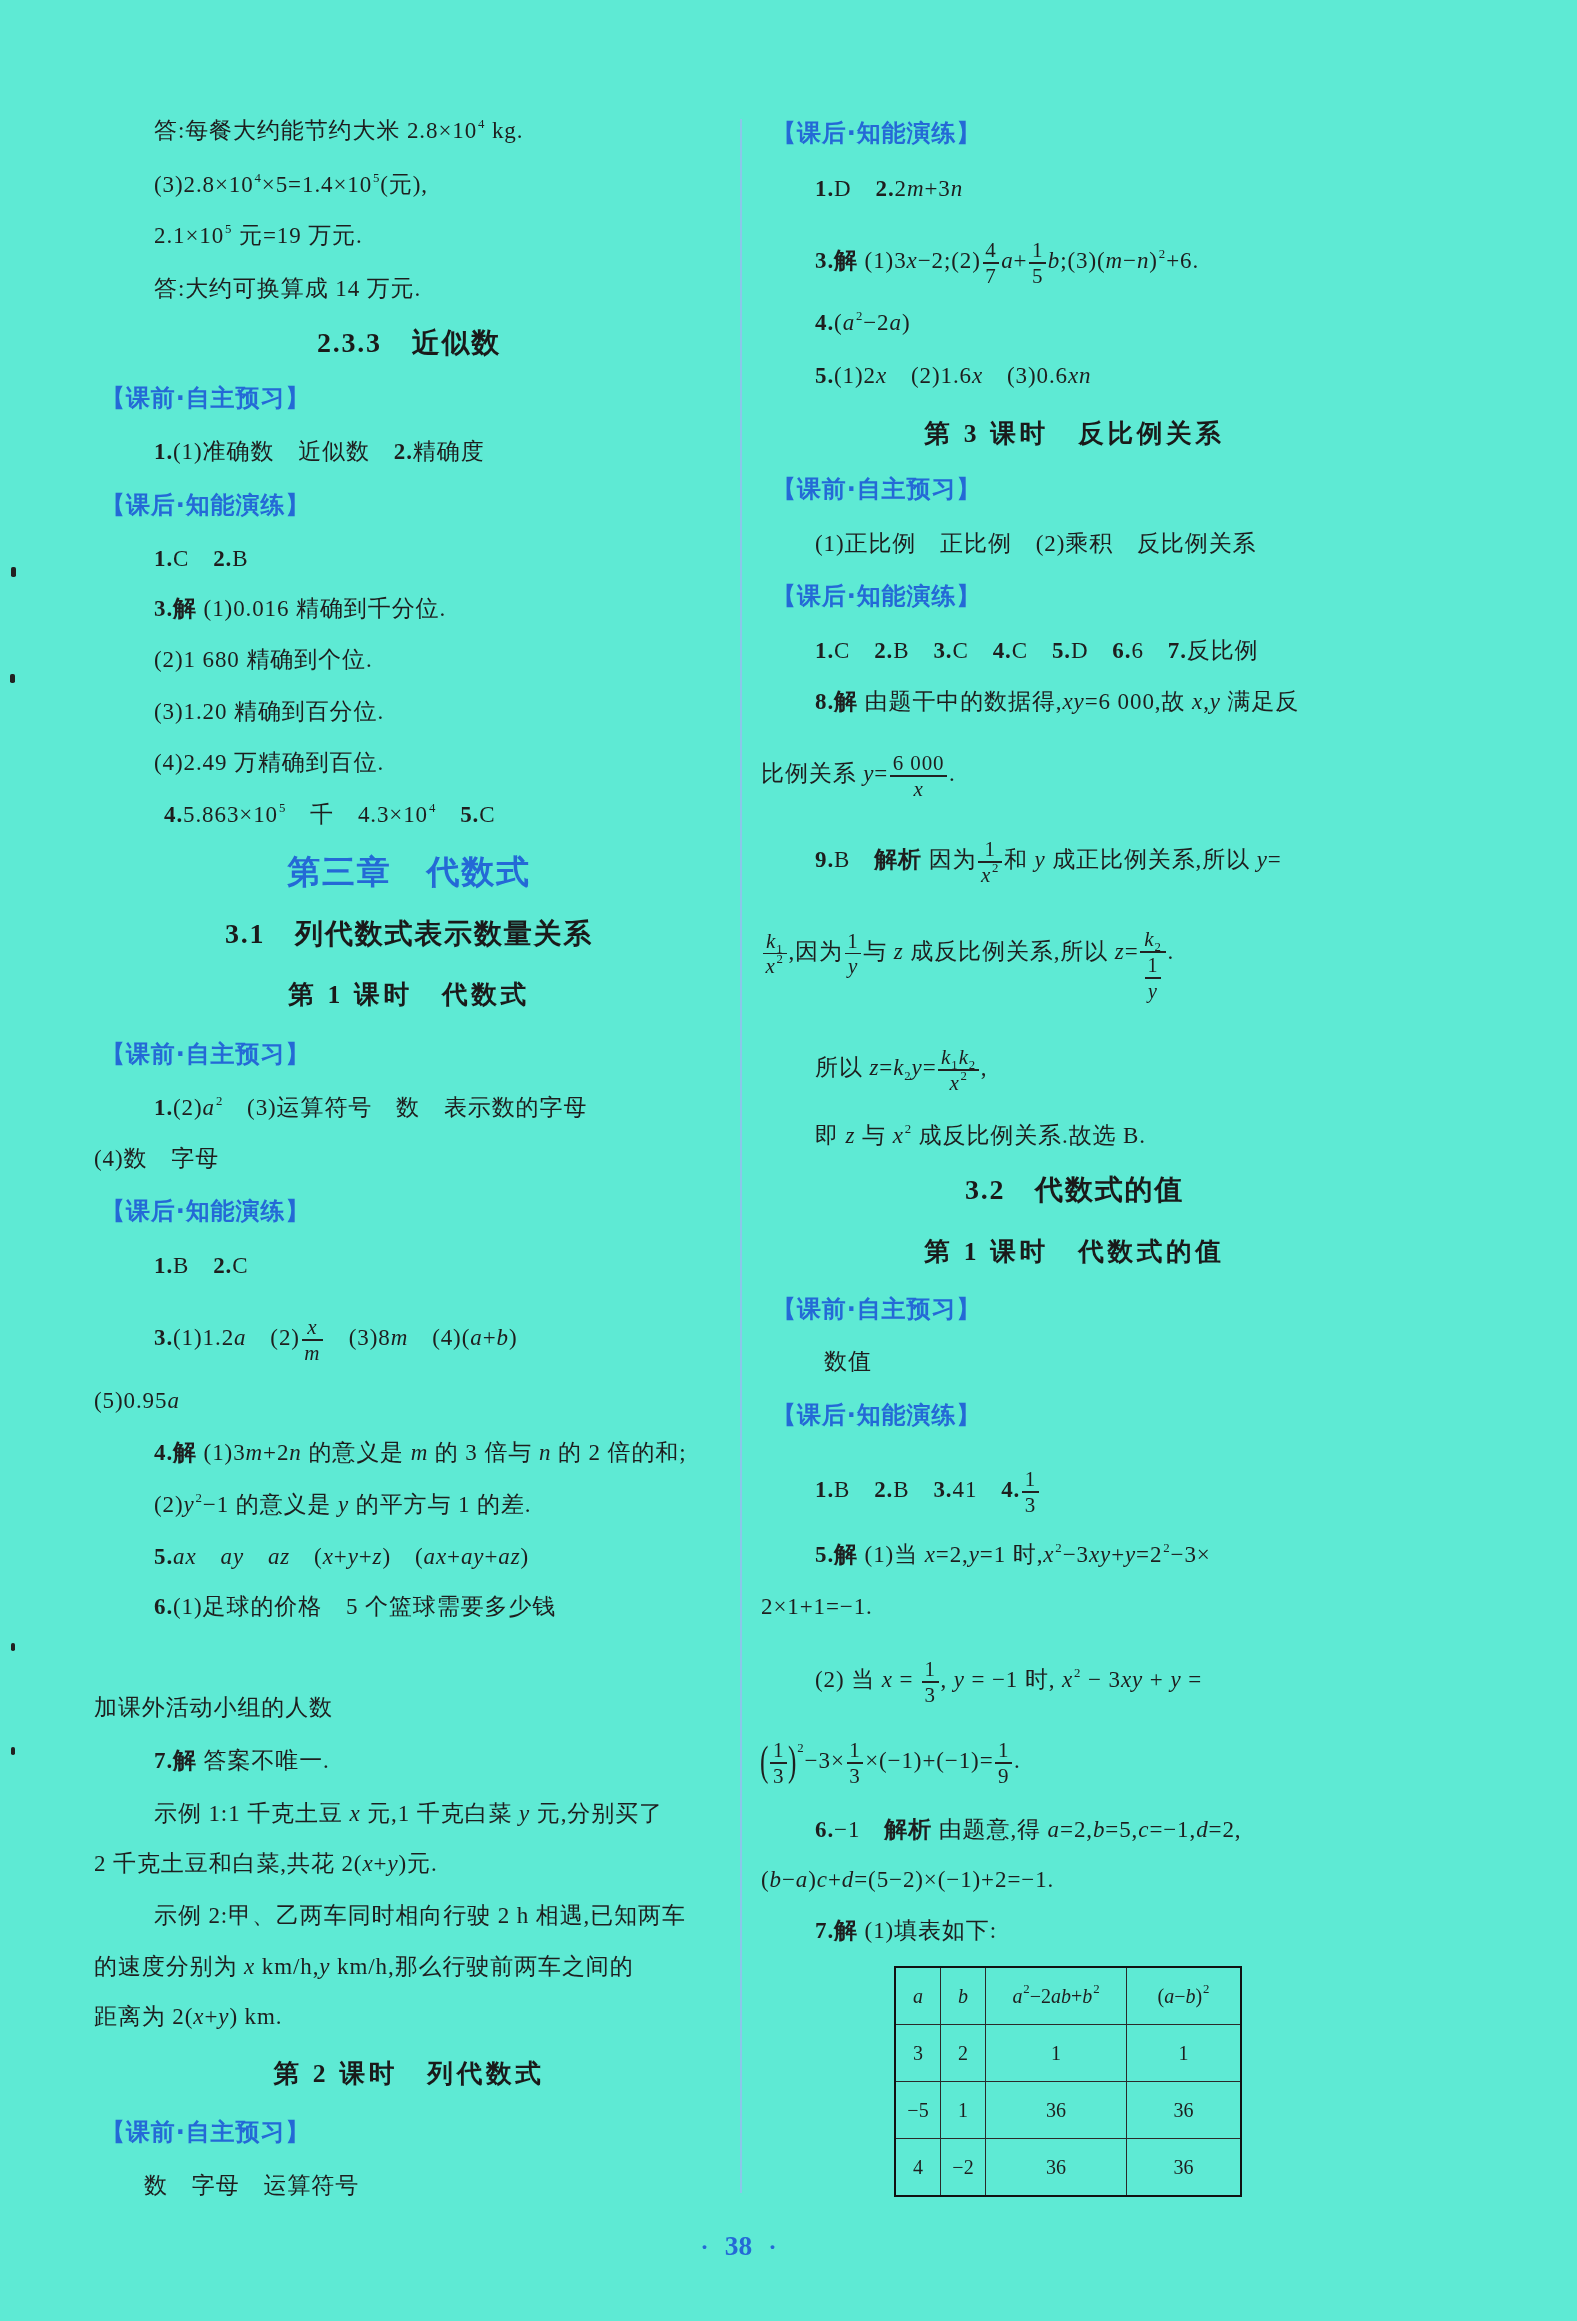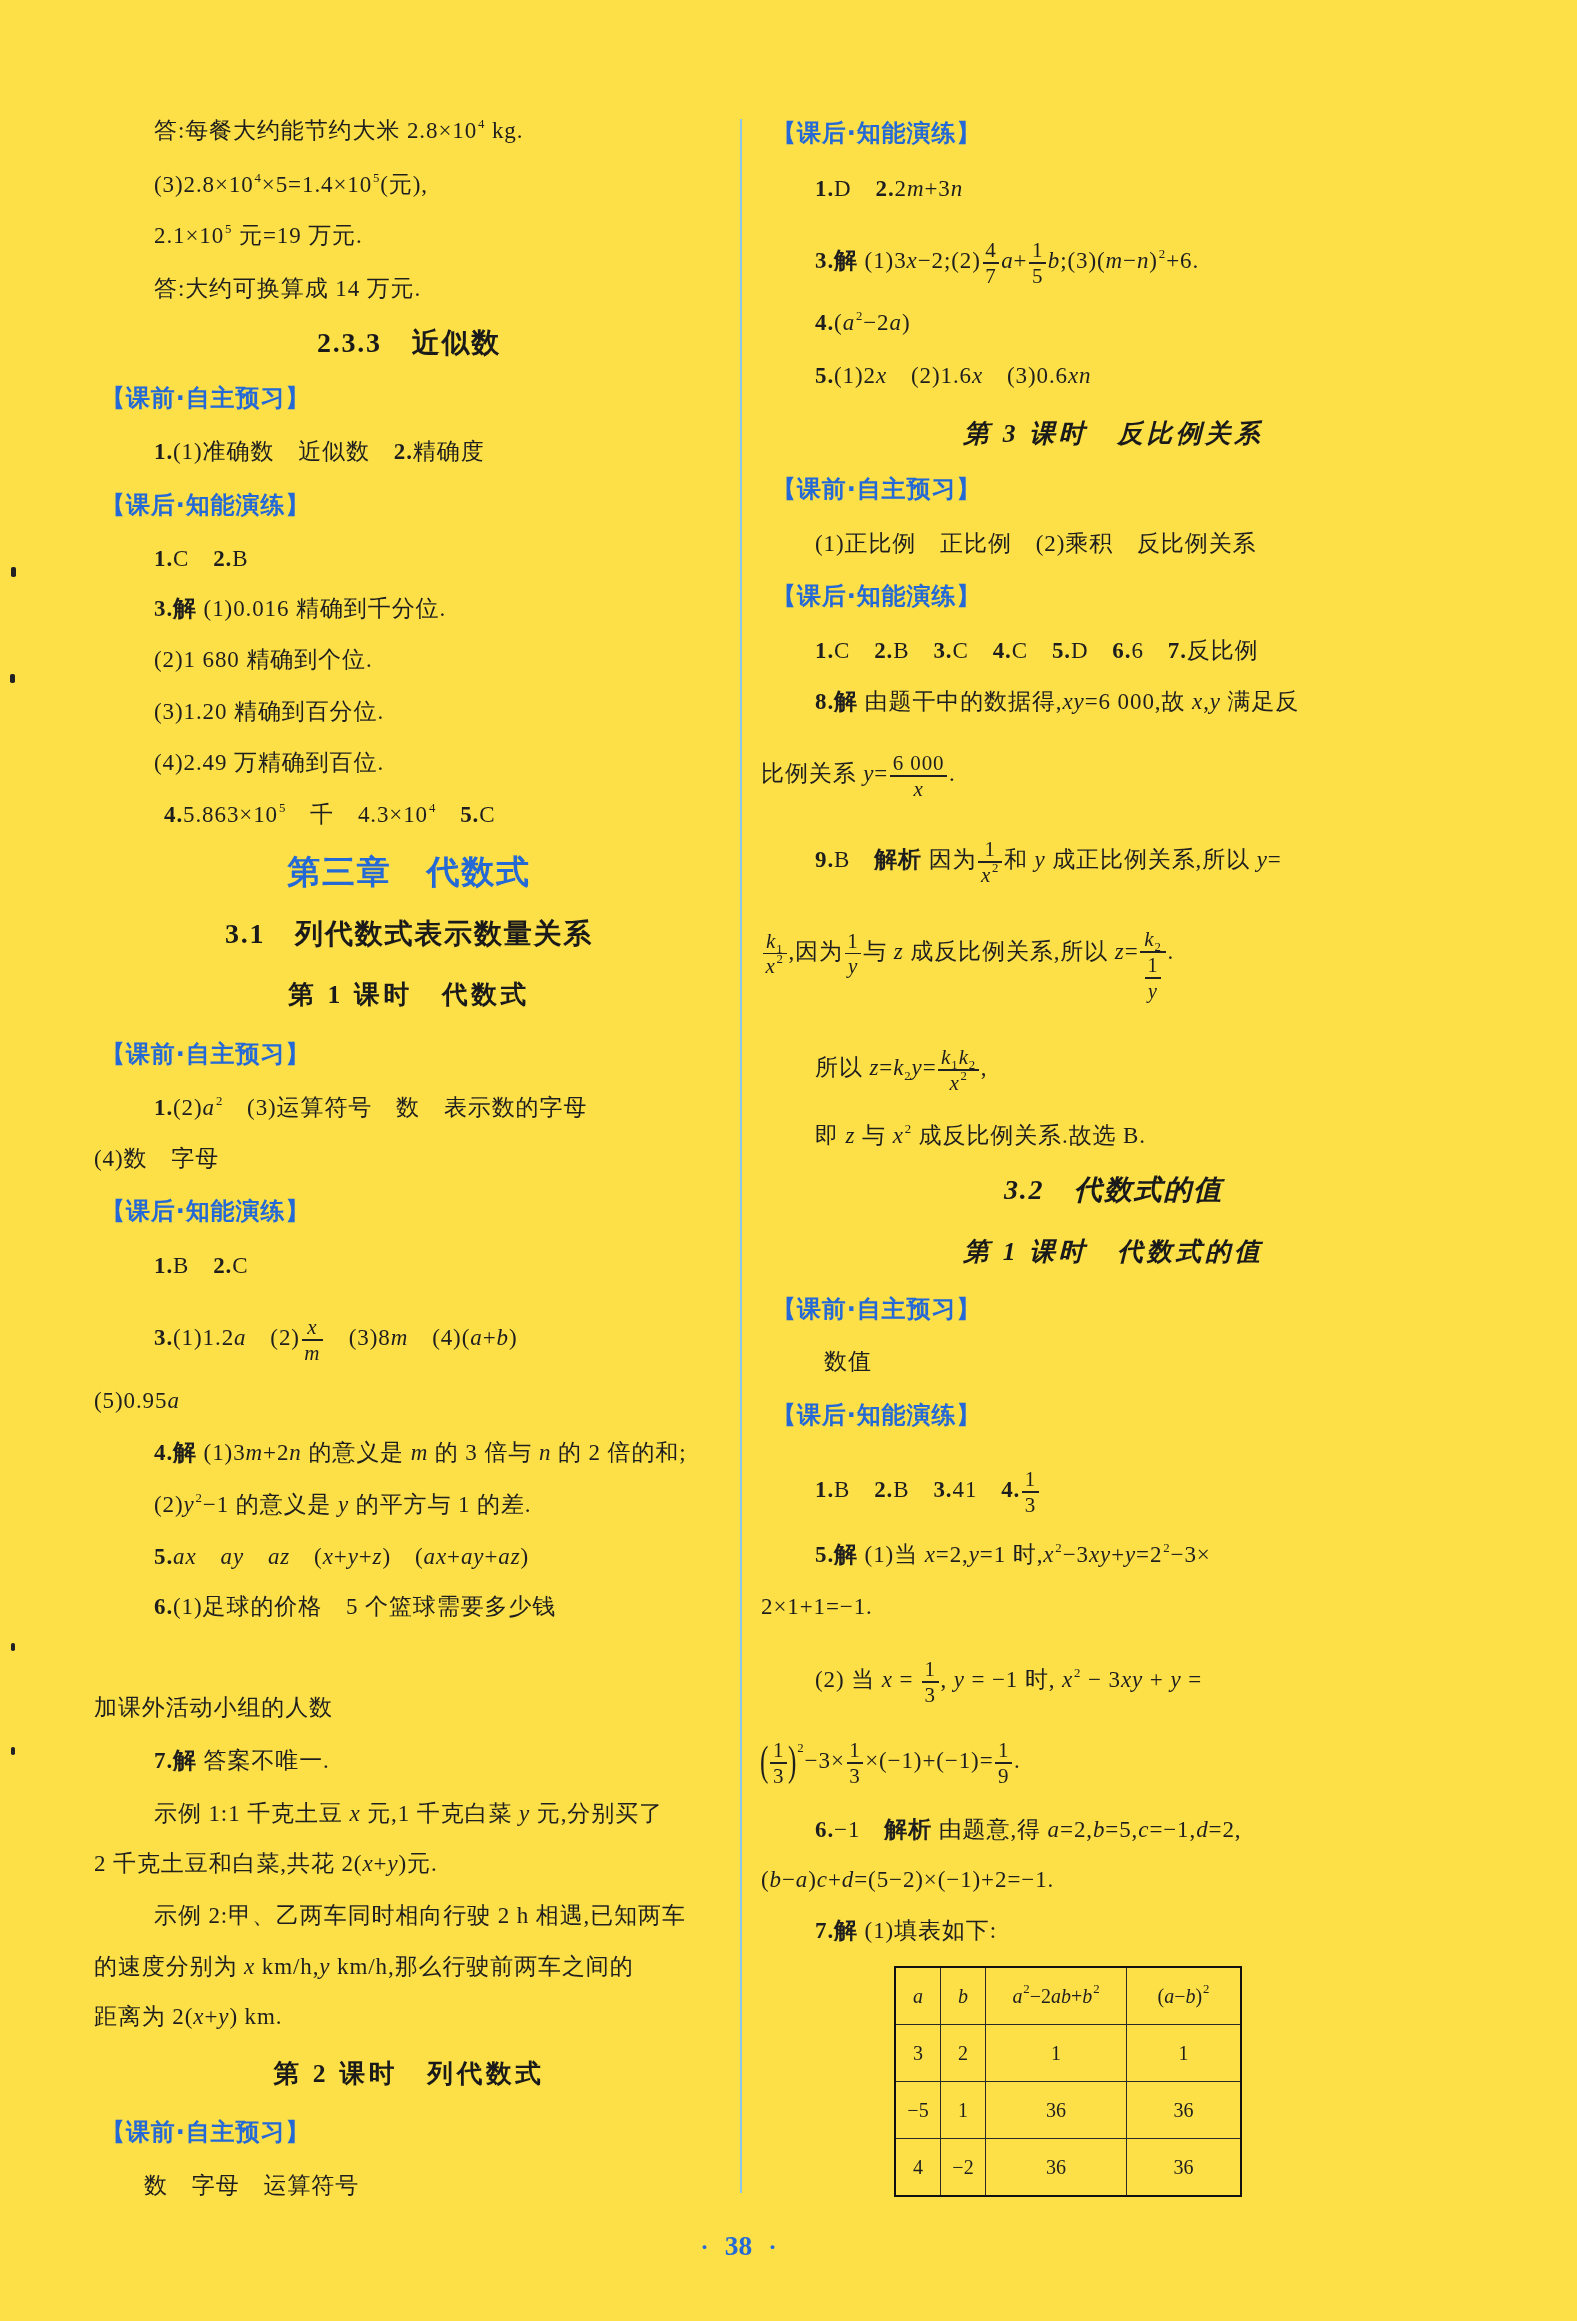--- a/index.html
+++ b/index.html
@@ -1,20 +1,20 @@
 <!DOCTYPE html>
 <html style="font-size:14.6px"><head>
   <meta charset="utf-8">
   <style>
     html, body { margin: 0; padding: 0; background: #ffffff; }
     #page {
       position: relative;
       width: 1577px;
       height: 2322px;
-      background: #fde047;
+      background: #5eead4;
       overflow: hidden;
       font-family: "Liberation Serif", "DejaVu Serif", serif;
       color: #1e1e1e;
     }
     .ln {
       position: absolute;
       height: 37px;
       line-height: 37px;
       font-size: 23px;
       white-space: nowrap;
@@ -52,21 +52,21 @@
     .hd {
       position: absolute;
       text-align: center;
       white-space: nowrap;
       font-weight: 700;
     }
     .hd-chapter { height: 46px; line-height: 46px; font-size: 33px; color: #2469d6; font-family: "DejaVu Sans", "Liberation Sans", sans-serif; letter-spacing: 1.8px; }
     .hd-section { height: 42px; line-height: 42px; font-size: 28px; color: #1a1a1a; letter-spacing: 1.8px; }
     .hd-lesson { height: 40px; line-height: 40px; font-size: 25.6px; color: #1a1a1a; letter-spacing: 3.7px; }
     .col-left { left: 94px; width: 630px; }
-    .col-right { left: 800px; width: 627px; font-style: italic; }
+    .col-right { left: 761px; width: 627px; }
     .divider { position: absolute; left: 740px; top: 119px; width: 1.8px; height: 2074px; background: #8cc7ea; }
     .pageno {
       position: absolute; left: 647px; top: 2226px; width: 183px; height: 40px; line-height: 40px;
       text-align: center; color: #2469d6; font-weight: 700; font-size: 27.4px; white-space: nowrap;
     }
     .pageno .dot { font-size: 24px; margin: 0 16.4px; }
     table.answer {
       position: absolute; left: 894px; top: 1966px;
       border-collapse: collapse; border: 2.7px solid #111;
       font-size: 20px;

